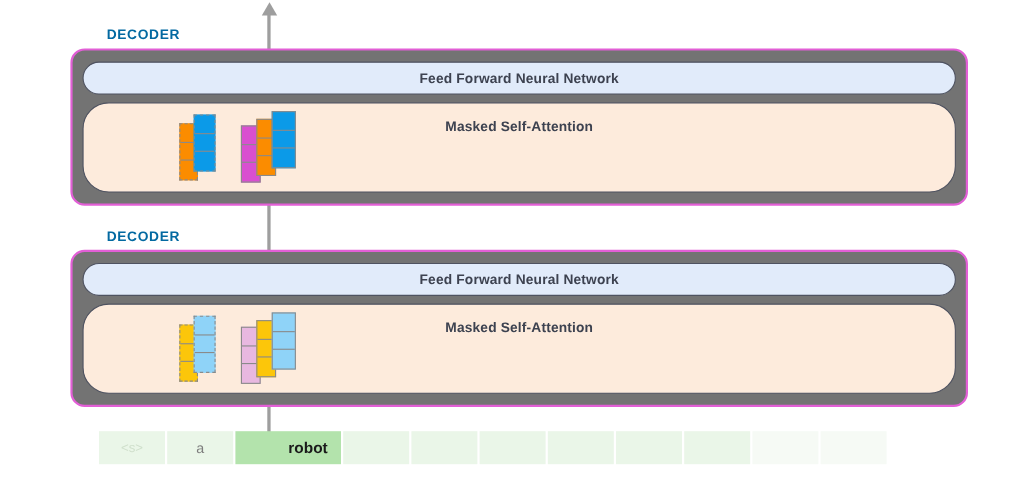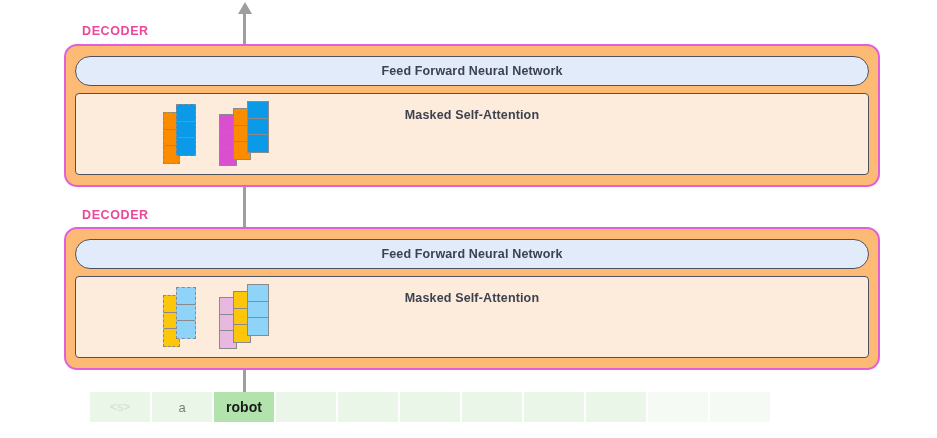--- a/index.html
+++ b/index.html
@@ -41,31 +41,32 @@
     border-right: 7px solid transparent;
     border-bottom: 12px solid #9e9e9e;
   }
 
   
   .decoder-label {
     position: absolute;
     font-size: 12.5px;
     font-weight: 600;
     letter-spacing: 0.6px;
-    color: #ec4899;
+    color: #0369a1;
+    margin-left: 15px;
   }
 
   
   .decoder-box {
     position: absolute;
     left: 64px;
     width: 816px;
     border: 2.5px solid #e25fd6;
     border-radius: 13px;
-    background: #fdba74;
+    background: #737373;
     box-sizing: border-box;
   }
 
   
   .ffnn {
     position: absolute;
     left: 9px;
     right: 9px;
     height: 30px;
     background: #e1ebfa;
@@ -83,21 +84,21 @@
     letter-spacing: 0.15px;
   }
 
   
   .msa {
     position: absolute;
     left: 9px;
     right: 9px;
     background: #fdebdc;
     border: 1.8px solid #4e5260;
-    border-radius: 4px;
+    border-radius: 24px;
     box-sizing: border-box;
   }
   .msa-label {
     position: absolute;
     left: 0;
     right: 0;
     top: 14px;
     text-align: center;
     font-size: 12.5px;
     font-weight: bold;
@@ -150,20 +151,21 @@
   }
   .token-cell.faint {
     color: #cfdfcb;
     font-size: 12px;
   }
   .token-cell.active {
     background: #b3e3ac;
     color: #1a1a1a;
     font-weight: bold;
     font-size: 14px;
+    padding-left: 36px;
   }
   .token-cell.pale {
     background: #f6faf5;
   }
 
   
   .watermark {
     position: absolute;
     left: 736px;
     top: 409px;

